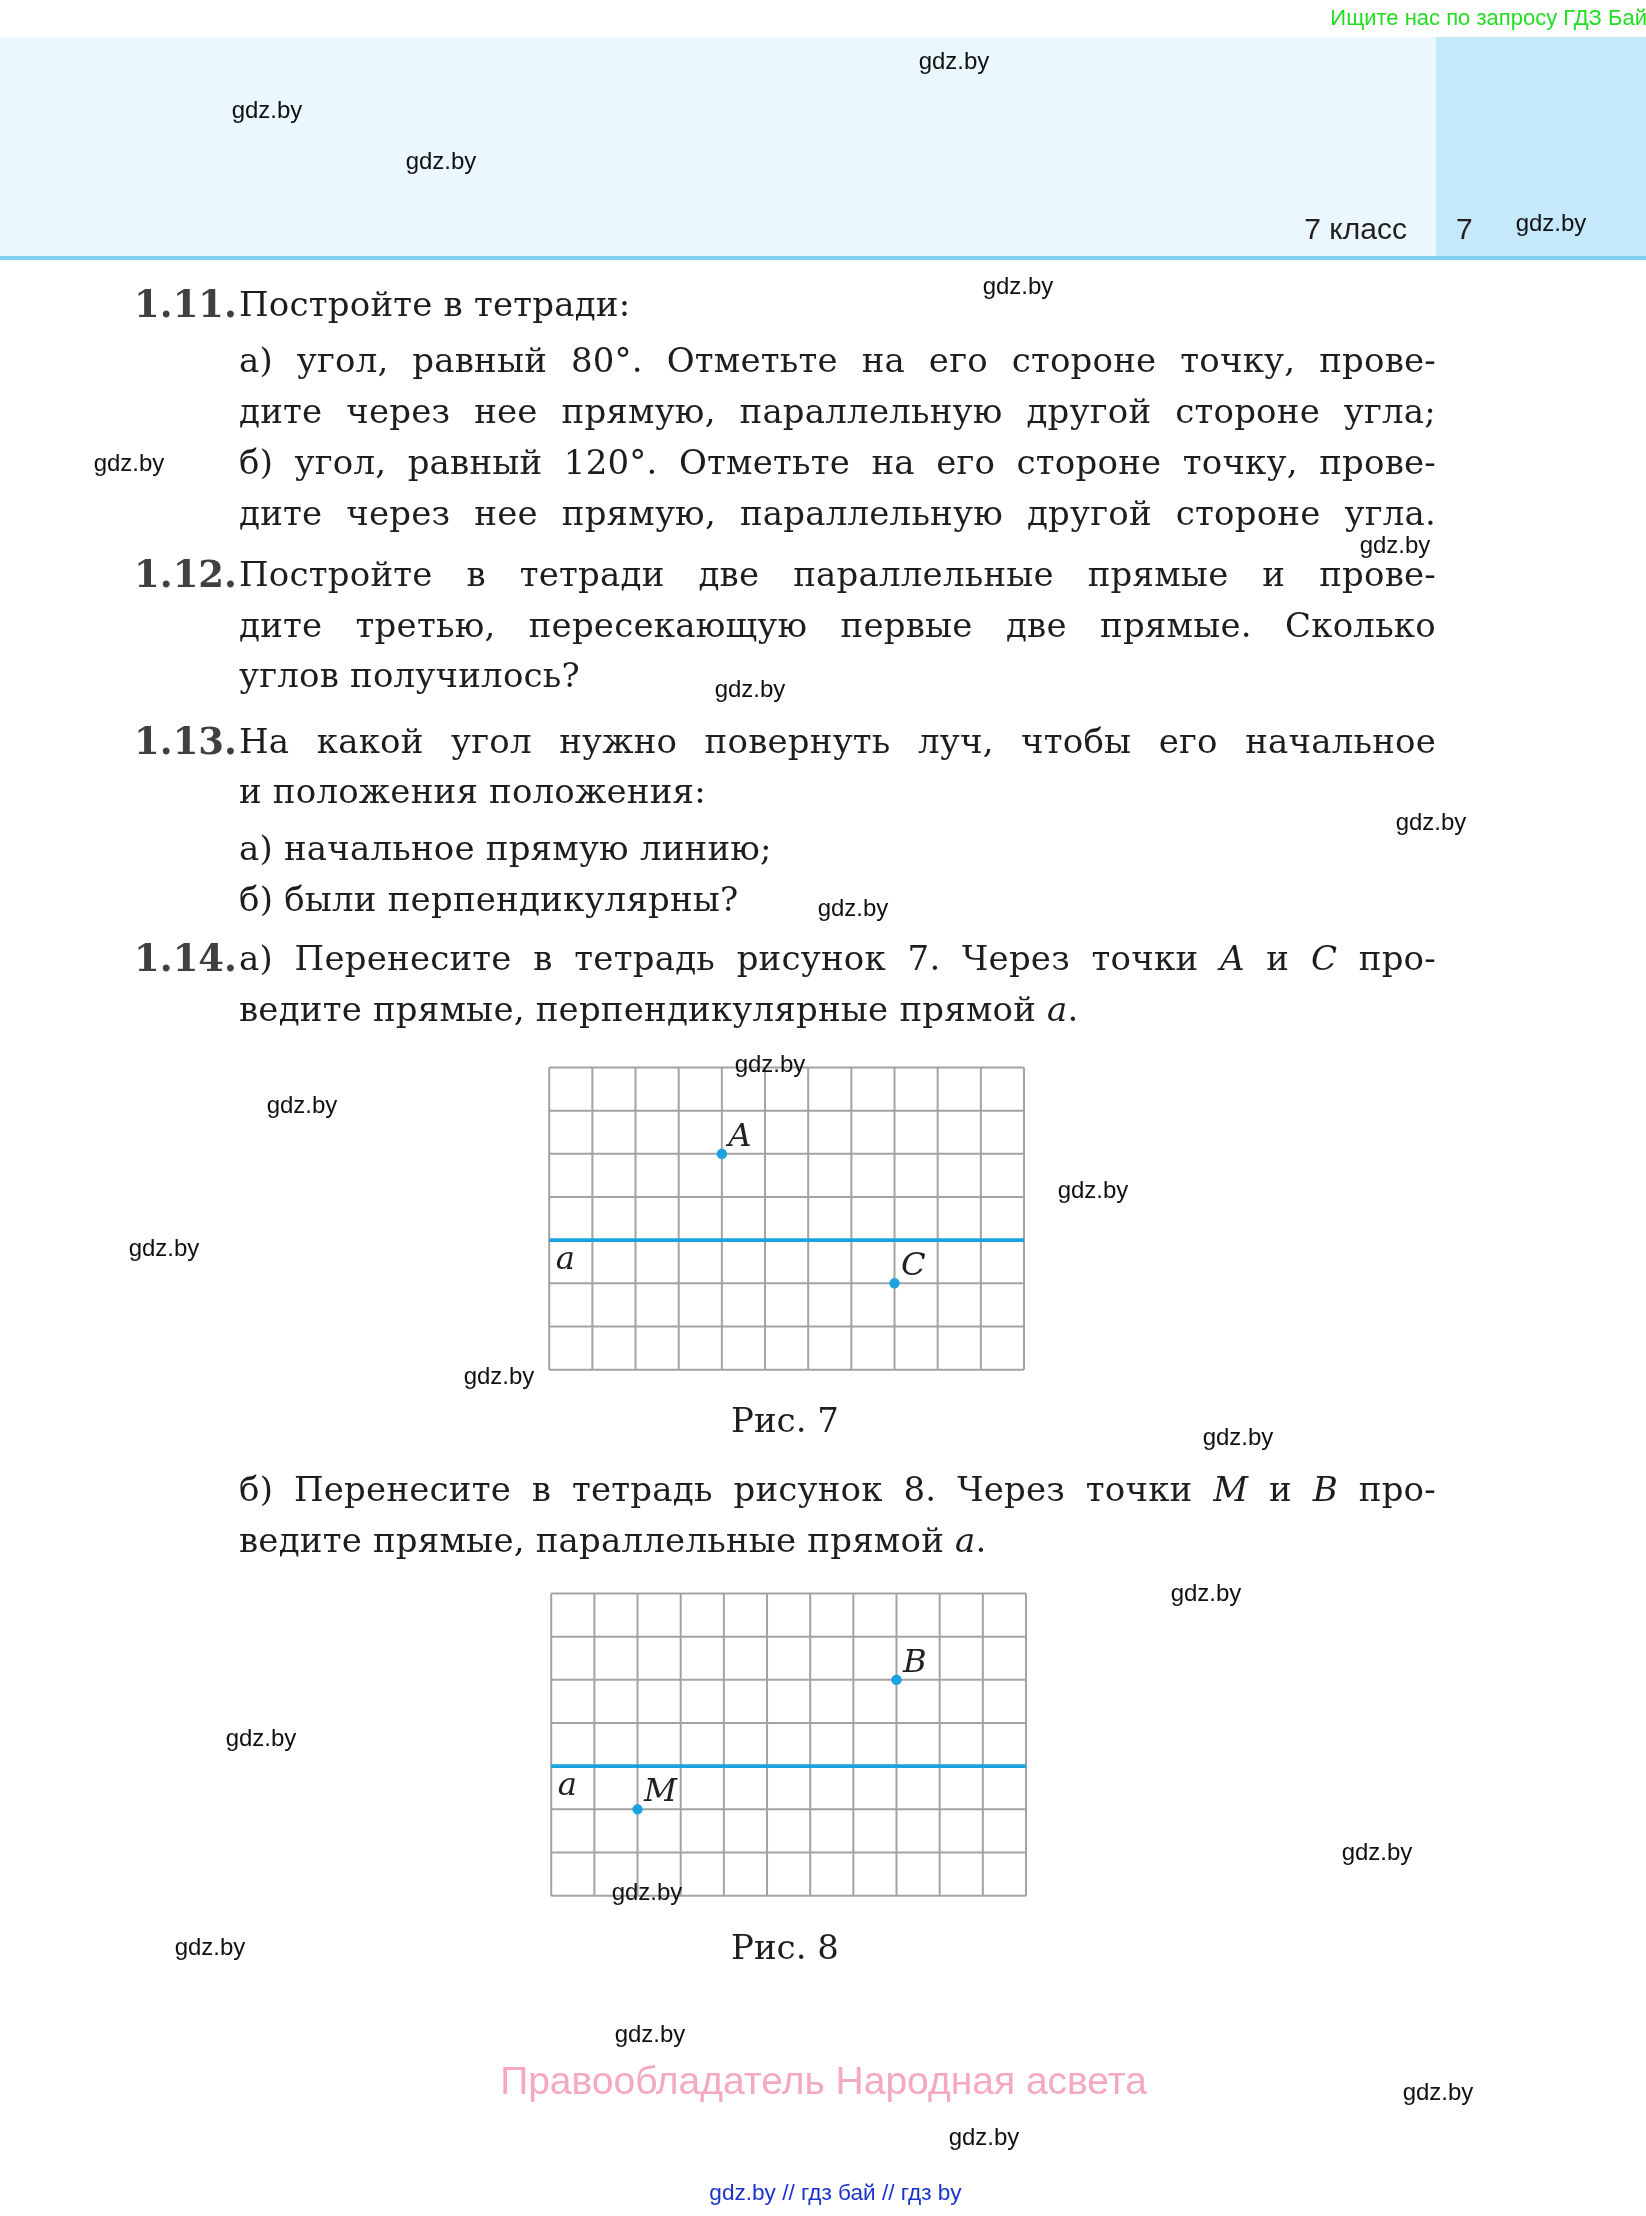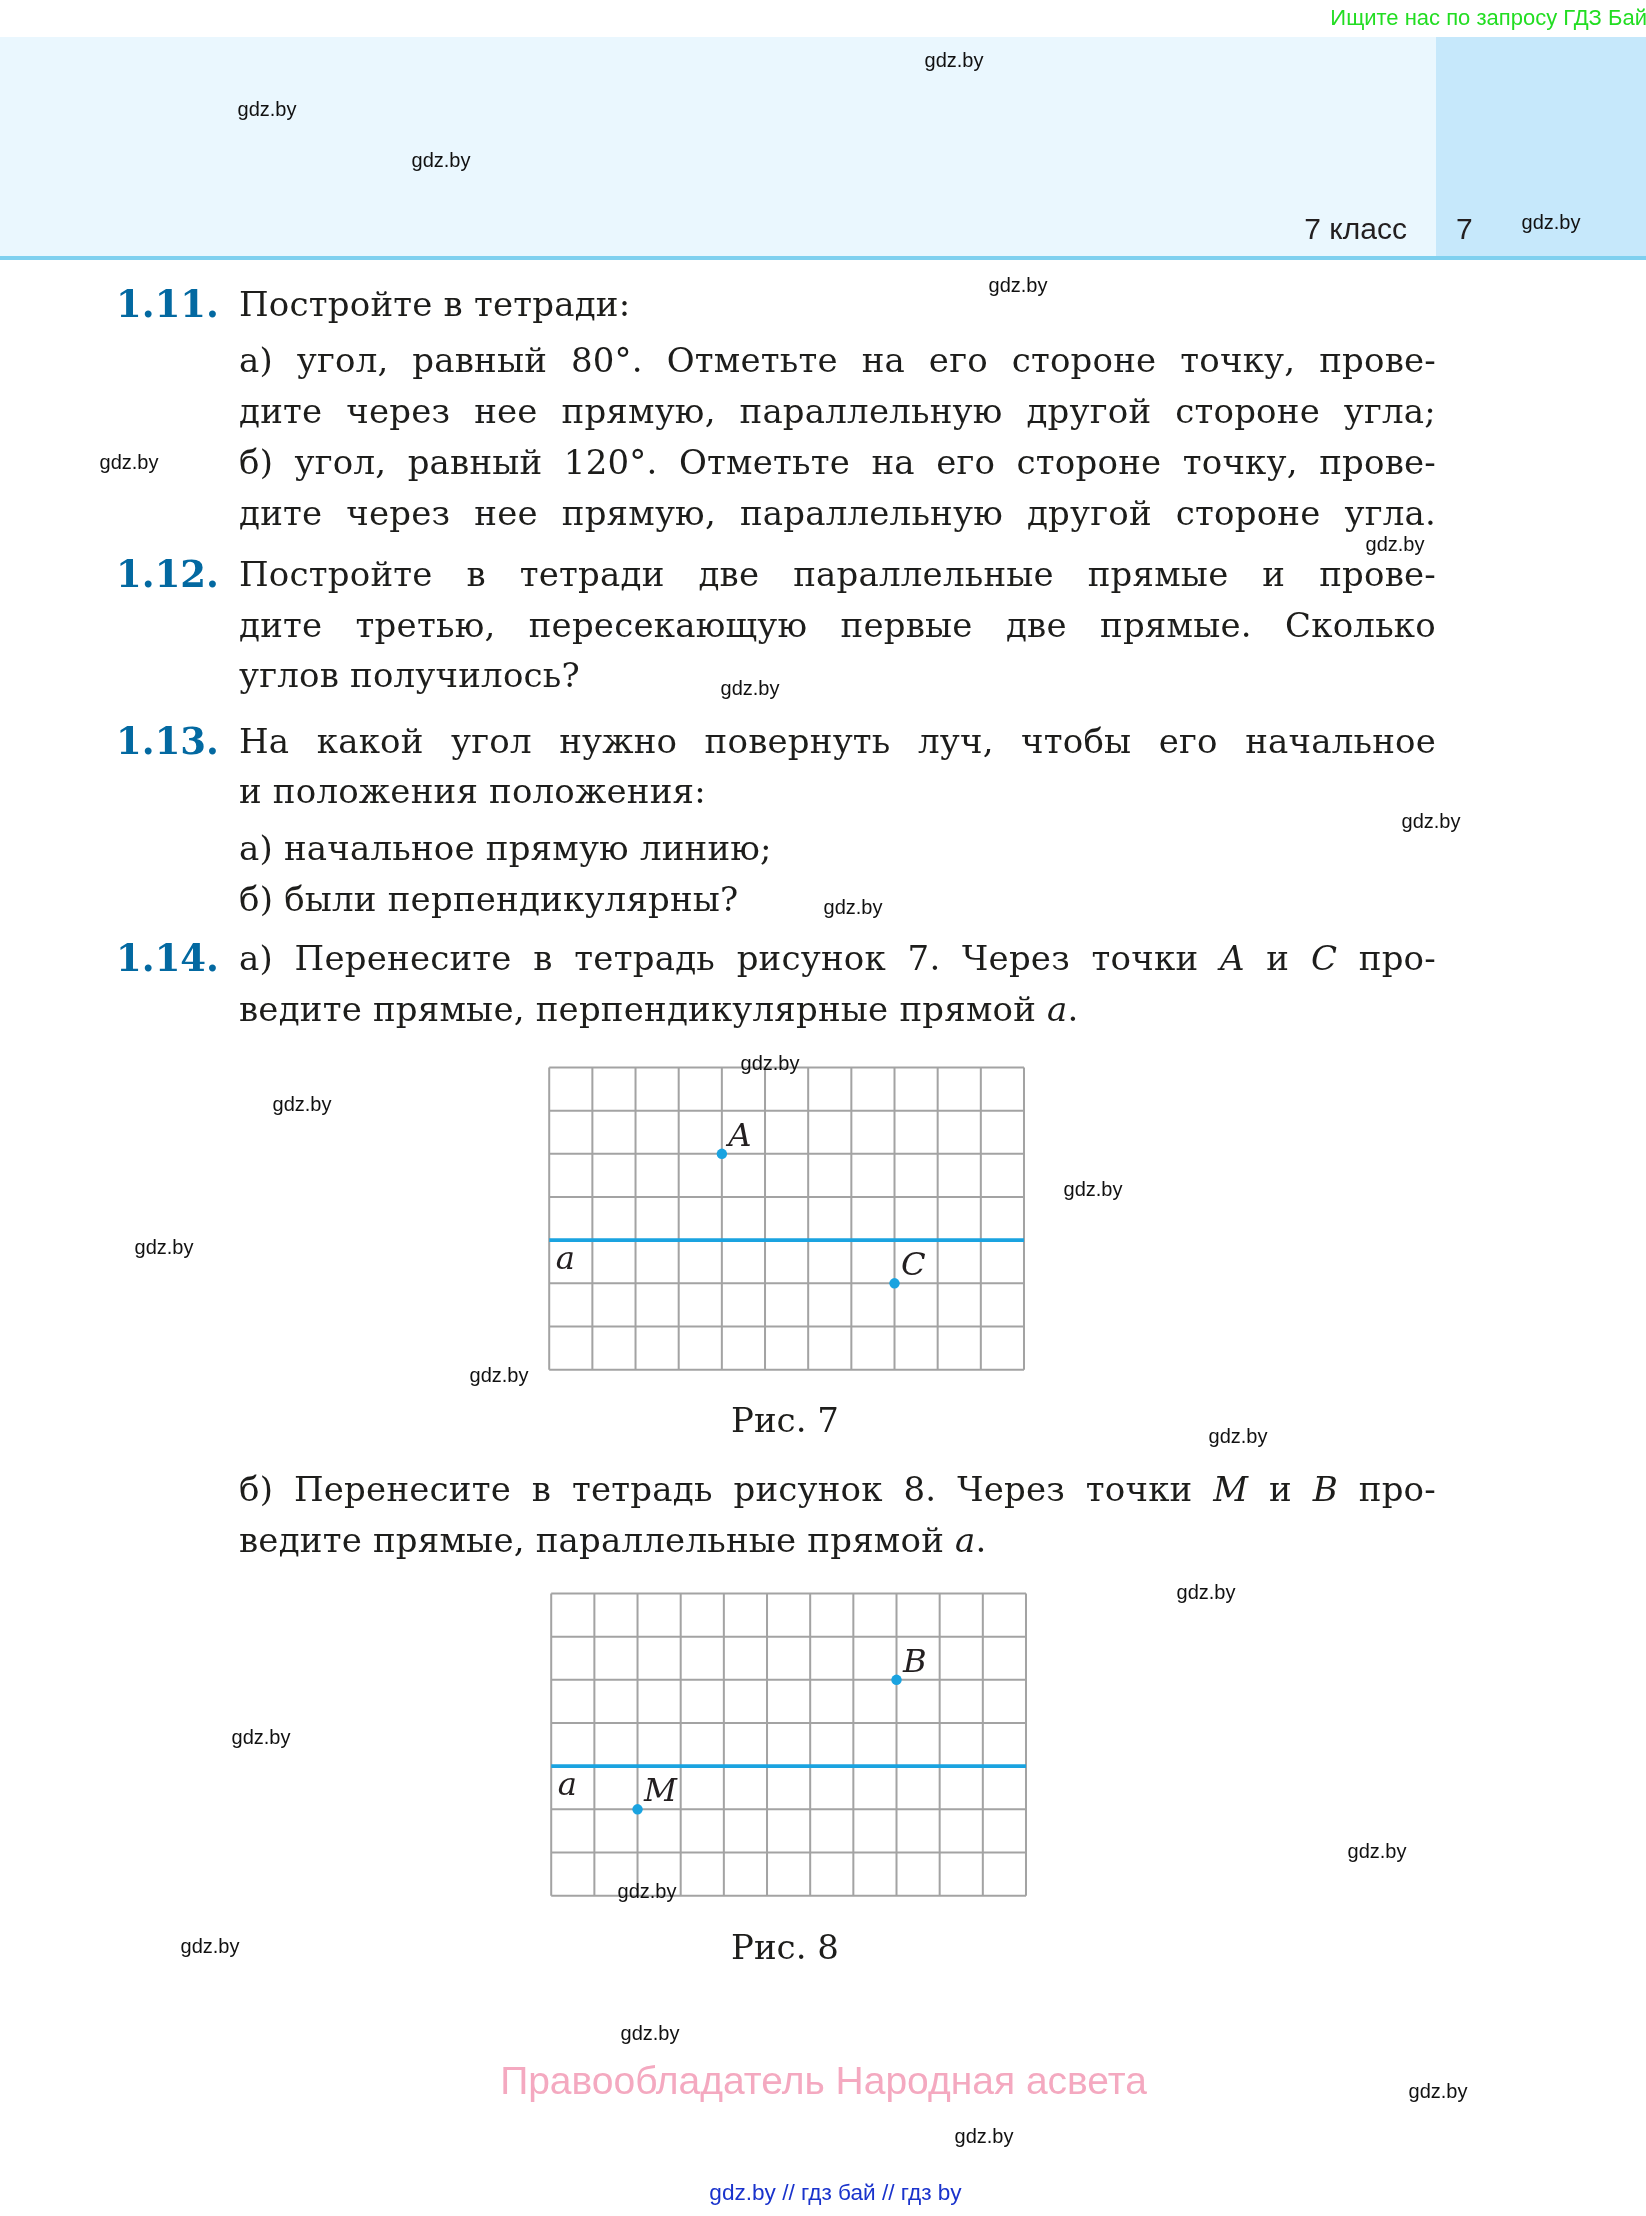--- a/index.html
+++ b/index.html
@@ -22,26 +22,26 @@
   .page-number {
     left: 1456px; top: 211px; font-family: "Liberation Sans", sans-serif; font-size: 30px;
     line-height: 35px; color: #231f20;
   }
   .line {
     left: 239px; width: 1197px; font-size: 34px; line-height: 51px; height: 51px; white-space: nowrap;
     text-align: justify; text-align-last: justify; letter-spacing: 0.2px;
   }
   .line.last { text-align-last: left; }
   .num {
-    left: 116px; font-size: 37px; line-height: 51px; height: 51px; font-weight: bold; color: #0369a1;
+    left: 134px; font-size: 37px; line-height: 51px; height: 51px; font-weight: bold; color: #404040;
   }
   .ital { font-style: italic; }
   .caption { font-size: 34px; line-height: 45px; text-align: center; width: 484px; }
   .wm {
-    font-family: "Liberation Sans", sans-serif; font-size: 20px; line-height: 29px; color: #111;
+    font-family: "Liberation Sans", sans-serif; font-size: 24px; line-height: 29px; color: #111;
     transform: translate(-50%, -50%); white-space: nowrap;
   }
   .rights {
     left: 0; width: 1647px; top: 2057px; text-align: center; font-family: "Liberation Sans", sans-serif;
     font-size: 39px; line-height: 48px; color: #f4a9c0;
   }
   .footer-links {
     left: 12px; width: 1647px; top: 2178px; text-align: center; font-family: "Liberation Sans", sans-serif;
     font-size: 22.6px; line-height: 29px; color: #1a33cc;
   }

